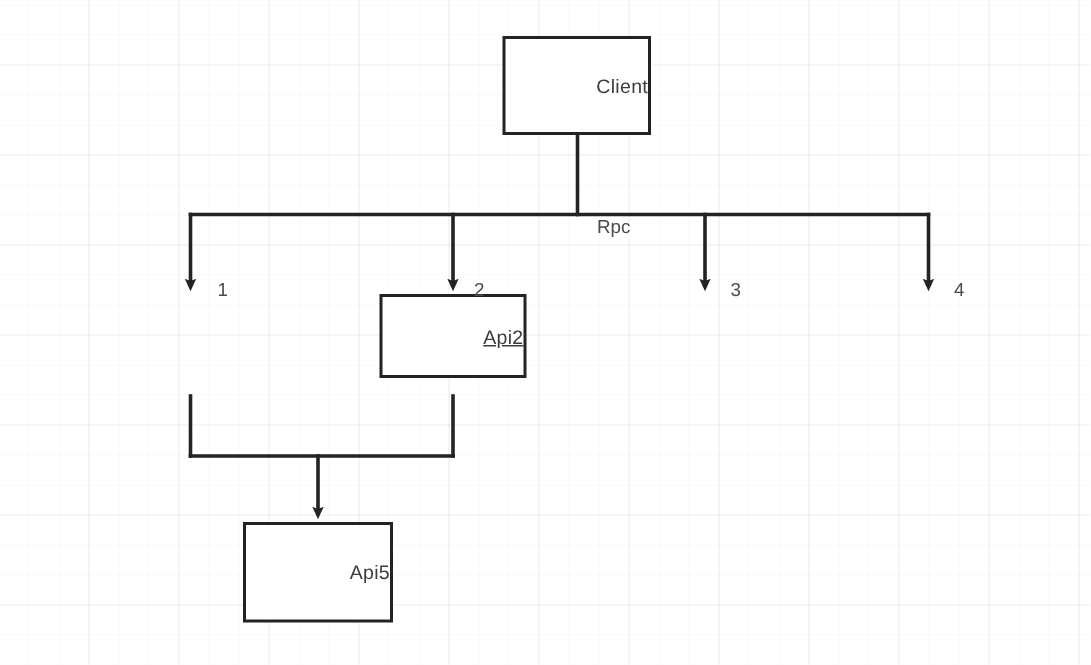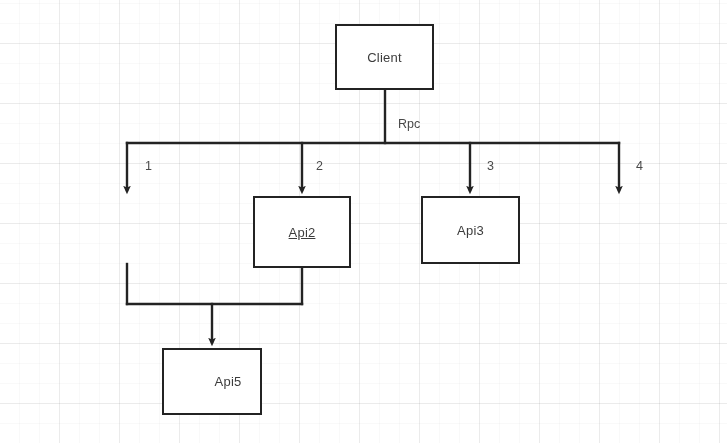--- a/index.html
+++ b/index.html
@@ -30,30 +30,31 @@
       -1px -17px;
   }
   #wires{position:absolute;left:0;top:0;width:727px;height:443px;}
   .node{
     position:absolute;
     box-sizing:border-box;
     background:#ffffff;
     border:2.4px solid #232323;
     display:flex;
     align-items:center;
-    justify-content:center;
+    justify-content:flex-end;
     color:#3c3c3c;
     font-size:13px;
     letter-spacing:0.2px;
   }
   .edge-label{
     position:absolute;
     color:#4a4a4a;
     font-size:12.5px;
     white-space:nowrap;
+    margin-top:27px;
   }
   #watermark{
     position:absolute;
     right:14px;bottom:12px;
     color:#c7c7c7;
     font-size:13px;
     letter-spacing:0.5px;
     white-space:nowrap;
     font-family:"DejaVu Sans",sans-serif;
   }
@@ -86,27 +87,24 @@
       <path d="M127,304 L302,304"></path>
       <path d="M212,304 L212,342" marker-end="url(#arrow)"></path>
     </g>
   </svg>
 
   <div class="node" style="left:335px;top:24px;width:99px;height:66px;">
     <span>Client</span>
   </div>
 
 
-  <div class="node" style="left:253px;top:196px;width:98px;height:72px;text-decoration:underline;">
+  <div class="node" style="left:253px;top:196px;width:98px;height:56px;text-decoration:underline;">
     <span>Api2</span>
   </div>
 
-  <div class="node" style="left:421px;top:196px;width:99px;height:68px;">
-    <span>Api3</span>
-  </div>
 
 
   <div class="node" style="left:162px;top:348px;width:100px;height:67px;padding-left:32px;">
     <span>Api5</span>
   </div>
 
   <div class="edge-label" style="left:398px;top:117px;">Rpc</div>
   <div class="edge-label" style="left:145px;top:159px;">1</div>
   <div class="edge-label" style="left:316px;top:159px;">2</div>
   <div class="edge-label" style="left:487px;top:159px;">3</div>

